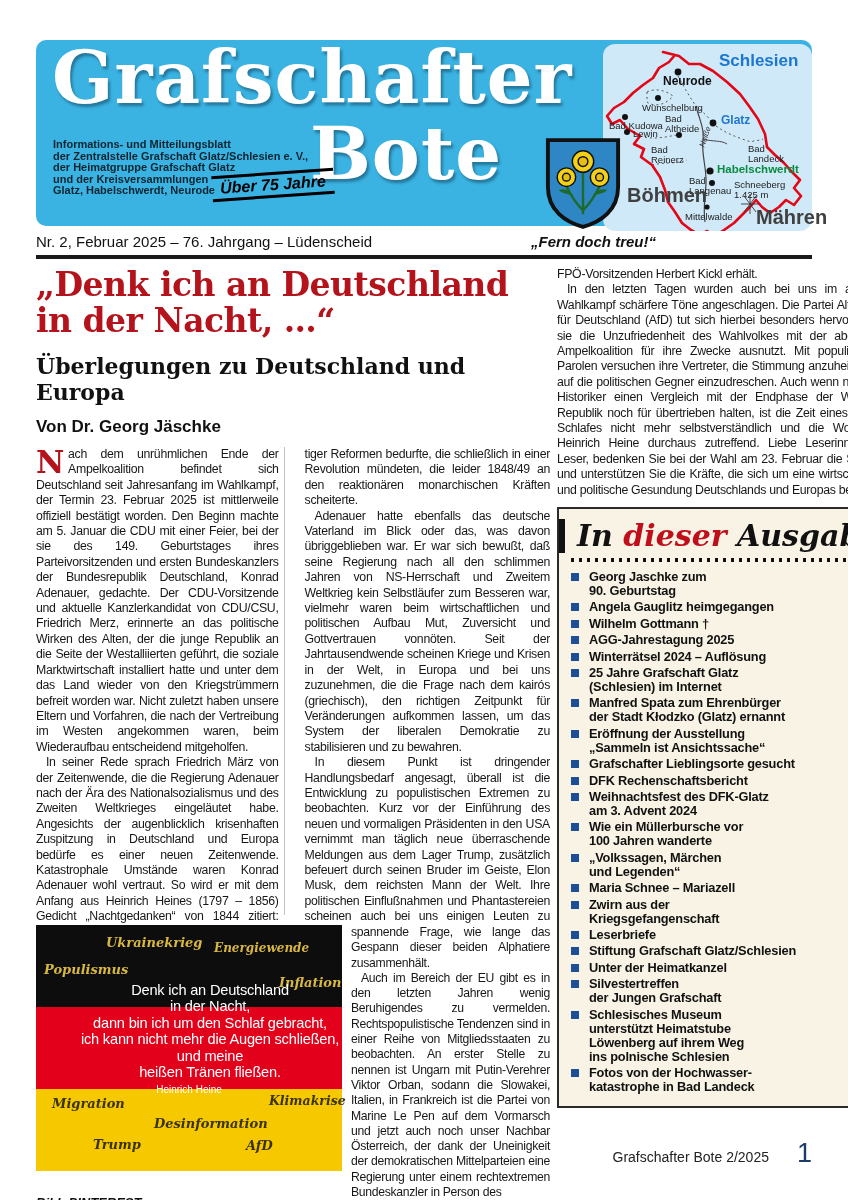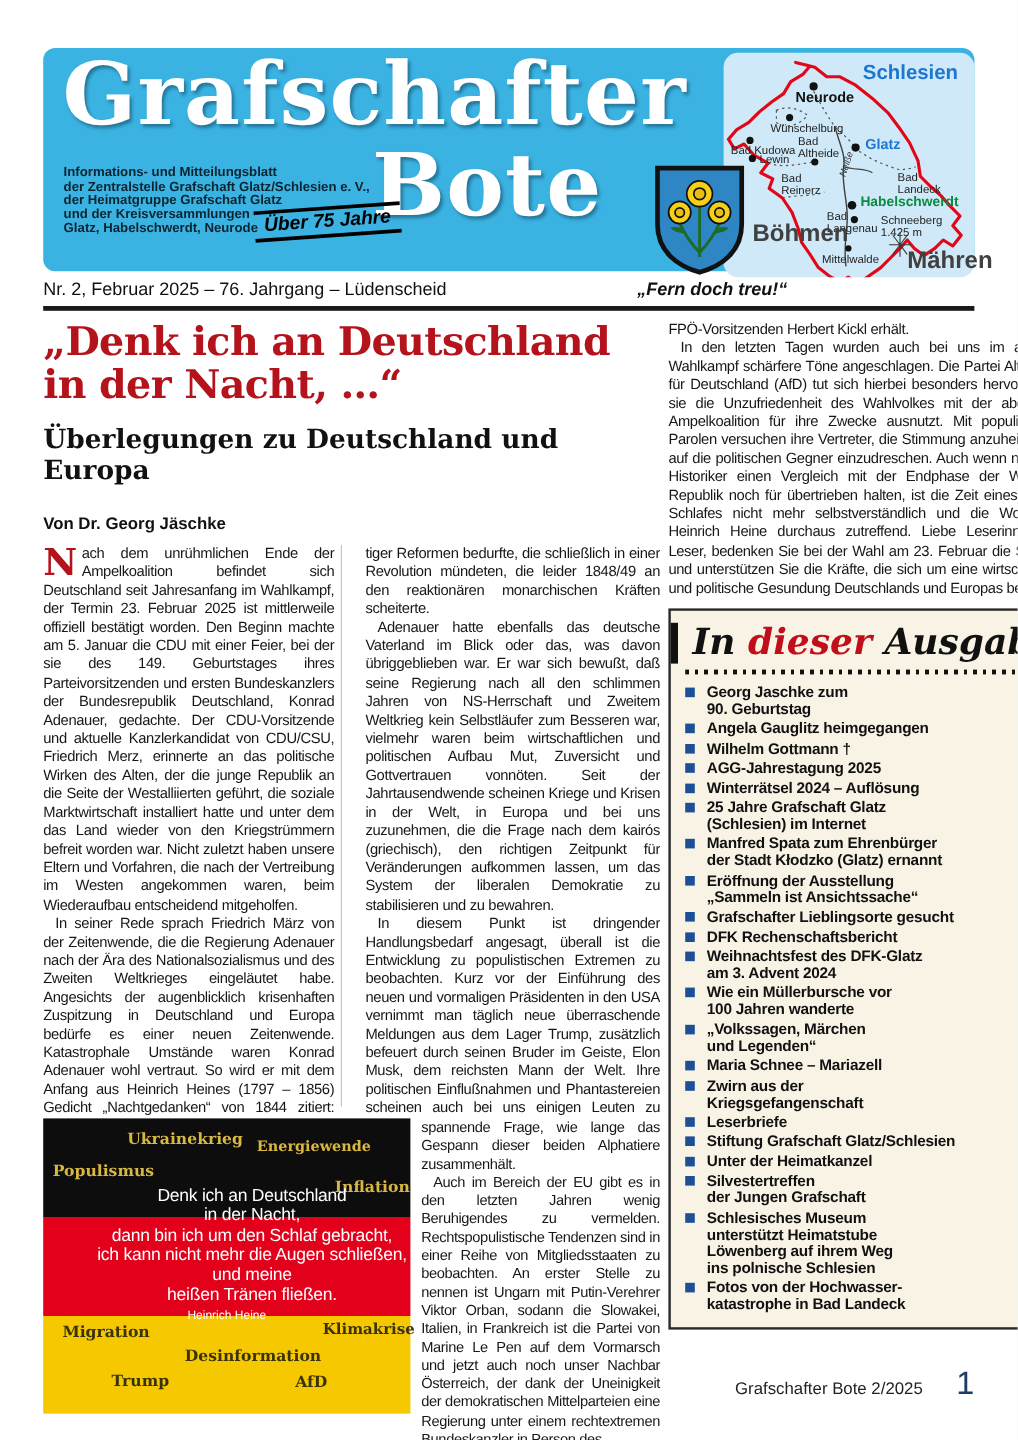--- a/index.html
+++ b/index.html
@@ -43,41 +43,41 @@
   .article { display:flex; margin-top:8px; }
   .left-wrap { width:514px; position:relative; }
   .vsep { width:1px; background:#c3c3c3; align-self:flex-start; height:874px;
           margin:0 3px 0 4px; }
   .col3 { flex:1; }
 
   .headline { font-family:"DejaVu Serif", serif; font-weight:bold; color:#b5131c;
               font-size:33px; line-height:36px; letter-spacing:-0.5px; }
   .subhead  { font-family:"DejaVu Serif", serif; font-weight:bold; color:#111;
               font-size:22px; margin-top:14px; }
-  .byline   { font-weight:bold; font-size:14px; margin-top:23px; color:#111; }
+  .byline   { font-weight:bold; font-size:17px; margin-top:12px; color:#111; }
 
   .bodytext p { font-size:12.3px; line-height:15.4px; letter-spacing:-0.3px;
                 text-align:justify; color:#171717; }
   .bodytext p + p { text-indent:10px; }
   .cols-top { display:flex; margin-top:10px; height:478px; overflow:hidden; }
   .colA { width:250px; }
   .csep { width:1px; background:#c3c3c3; margin:0 5px; height:468px; }
   .colB { width:253px;margin-left:15px; }
   .dropcap { float:left; font-family:"DejaVu Serif", serif; font-weight:bold;
              color:#b5131c; font-size:31px; line-height:26px; padding:2px 4px 0 0; }
 
   .bottom-row { display:flex; }
   .flag-wrap { width:306px; margin-right:9px; }
   .colB2 { flex:1; }
   .colB2 p { font-size:12.2px; line-height:15.3px; letter-spacing:-0.3px; }
 
   
   .flag { position:relative; width:306px; height:246px;
           background:linear-gradient(#0d0d0d 0 33.5%, #e3001b 33.5% 66.8%, #f5c800 66.8% 100%); }
-  .fword { position:absolute; font-family:"DejaVu Serif", serif; 
+  .fword { position:absolute; font-family:"DejaVu Serif", serif; font-style:italic;
            font-weight:bold; white-space:nowrap; }
   .fw-gold { color:#d8b840; }
   .fw-dark { color:#3a3208; }
   .quote { position:absolute; left:0; right:0; top:57px; text-align:center; color:#fff;
            font-size:14.6px; line-height:16.4px; letter-spacing:-0.2px; }
   .quote span { display:block;padding-left:42px; }
   .attr { position:absolute; left:0; right:0; top:159px; text-align:center; color:#fff;
           font-size:10px; }
   .flag-caption { font-style:italic; font-weight:bold; font-size:13px; margin-top:24px; color:#111; }
 

